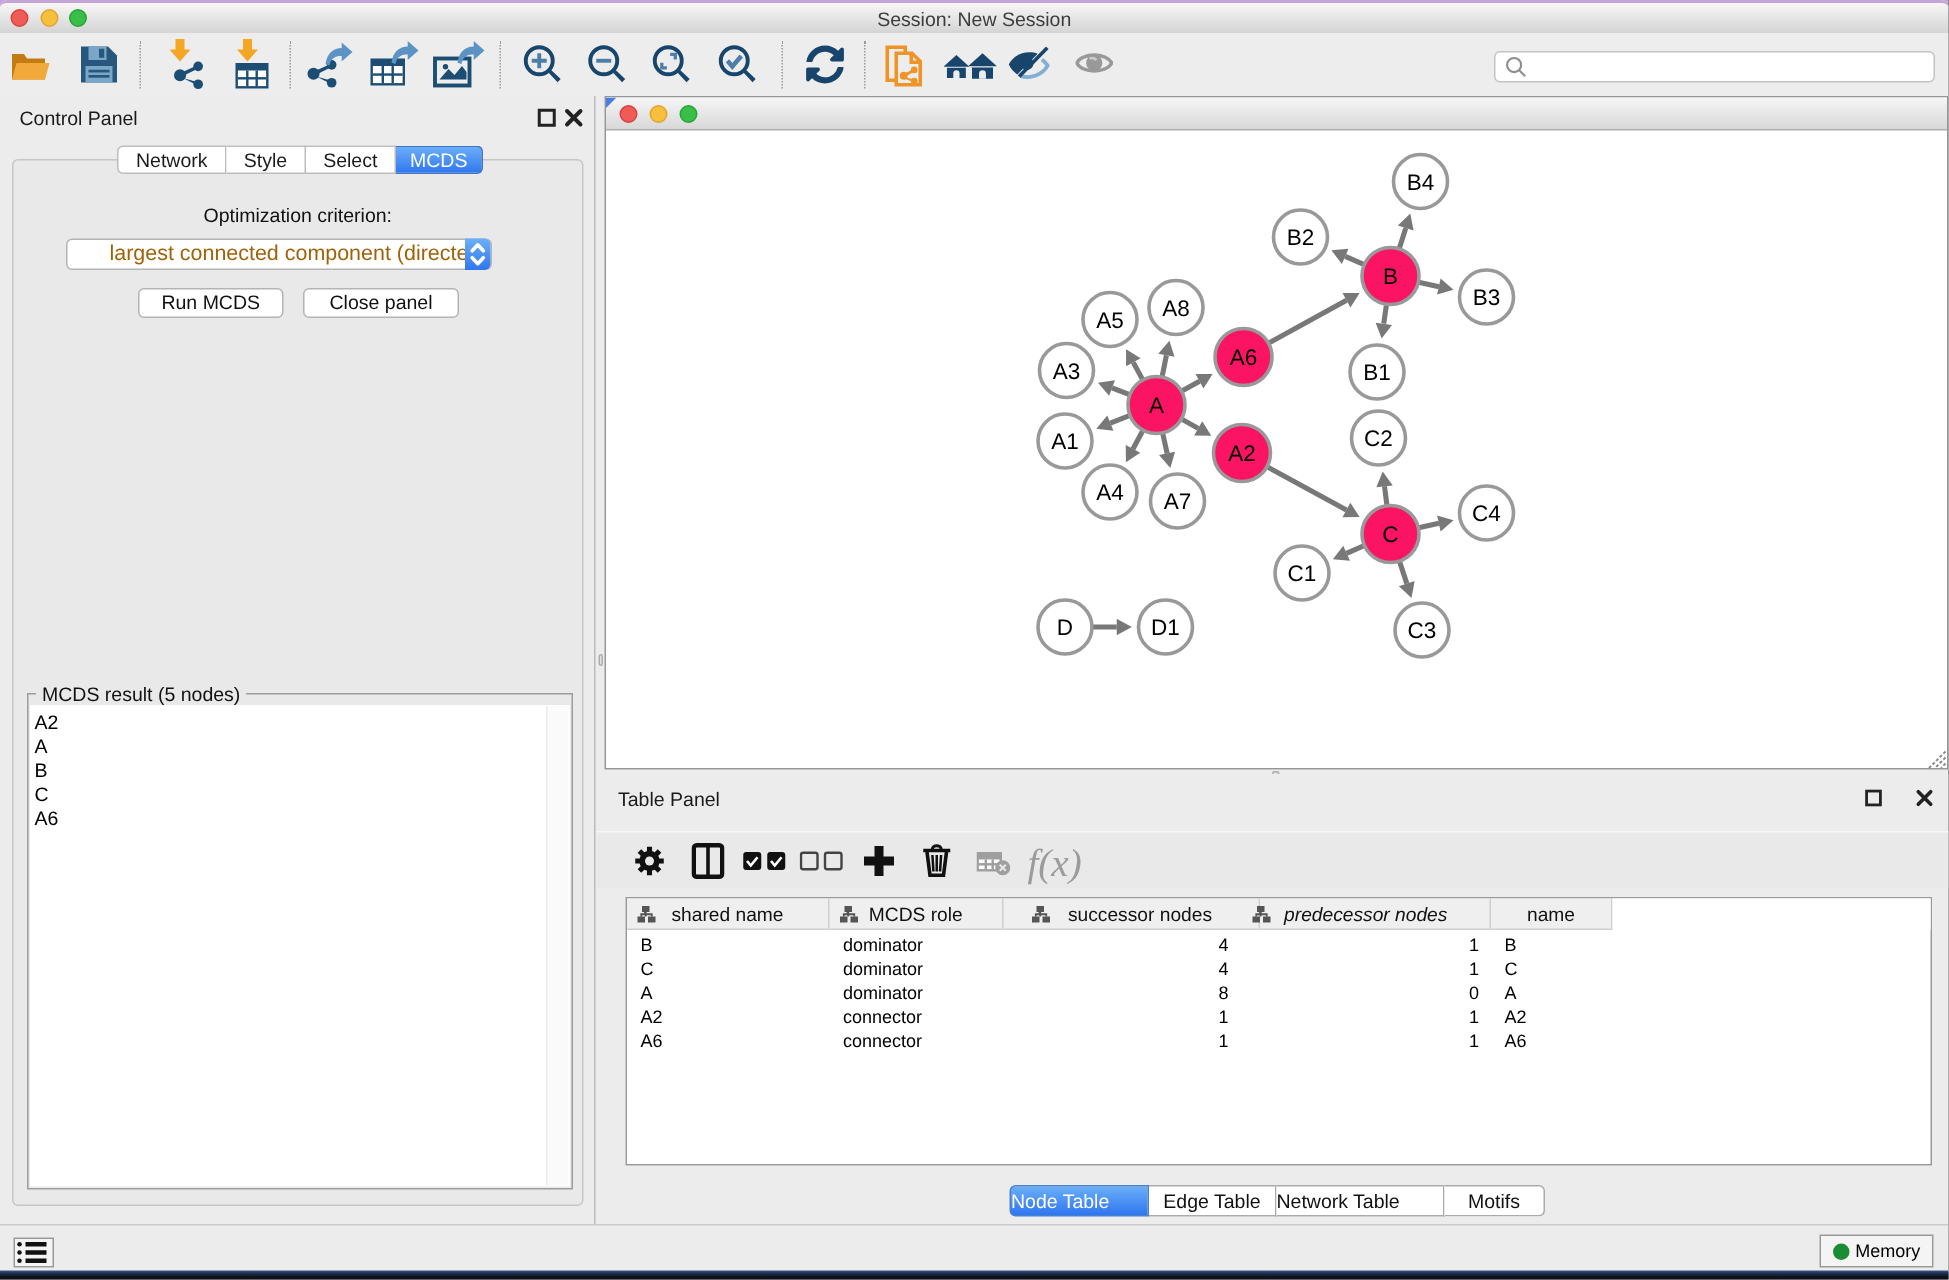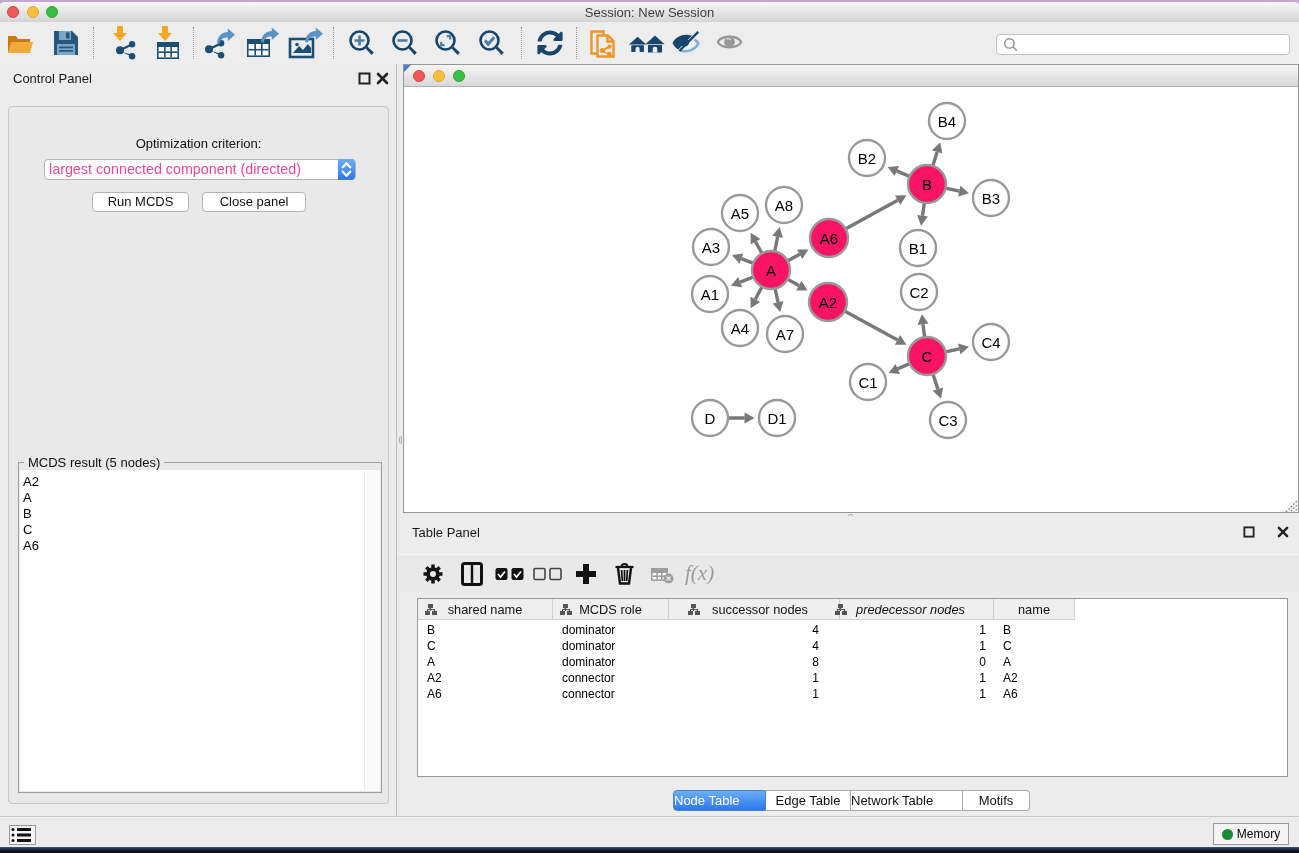--- a/index.html
+++ b/index.html
@@ -25,22 +25,22 @@
 #cp-title { position:absolute; left:13px; top:7px; font-size:13px; color:#1a1a1a; }
 .tabrow { position:absolute; display:flex; font-size:13px; color:#1b1b1b; }
 .tab { border:1px solid #bdbdbd; border-left:none; background:#fff; text-align:center;
    line-height:17px; height:19px; }
 .tab:first-child { border-left:1px solid #bdbdbd; border-radius:4px 0 0 4px; }
 .tab:last-child { border-radius:0 4px 4px 0; }
 .tab.sel { background:linear-gradient(#6aaef8,#3178f0); color:#fff; border-color:#3f74c9; }
 #cp-content { position:absolute; left:8px; top:42px; width:381px; height:698px;
   background:#e9e9e9; border:1px solid #c6c6c6; border-radius:4px; }
 #opt-label { position:absolute; left:0; top:29px; width:100%; text-align:center; font-size:13px; color:#111; }
-#dropdown { position:absolute; left:35px; top:52px; width:312px; height:21px; background:#fff;
-  border:1px solid #b4b4b4; border-radius:4px; font-size:14.3px; color:#ec4899; line-height:19.5px; padding-left:4px; }
+#dropdown { position:absolute; left:35px; top:52px; width:284px; height:21px; background:#fff;
+  border:1px solid #b4b4b4; border-radius:4px; font-size:14.3px; color:#a16207; line-height:19.5px; padding-left:28px; }
 #dd-step { position:absolute; right:0px; top:-1px; width:17px; height:21px; border-radius:0 4px 4px 0;
   background:linear-gradient(#6cb0f9,#2f76f0); }
 .btn { position:absolute; height:20px; background:#fff; border:1px solid #b4b4b4; border-radius:4px;
   font-size:13px; color:#111; text-align:center; line-height:18px; }
 #groupbox { position:absolute; left:9px; top:355px; width:364px; height:331px; border:1px solid #9d9d9d; }
 #gb-title { position:absolute; left:5px; top:-8px; background:#e9e9e9; padding:0 4px; font-size:13px; color:#111; }
 #gb-list { position:absolute; left:1px; top:7px; width:360px; height:321px; background:#fff; font-size:13px; color:#000; padding-top:4px; }
 #gb-list div { height:16px; line-height:16px; padding-left:3px; }
 #gb-scroll { position:absolute; right:2px; top:8px; width:15px; height:319px; background:#fafafa; border-left:1px solid #ebebeb;}
 
@@ -249,20 +249,26 @@
         <div id="gb-title">MCDS result (5 nodes)</div>
         <div id="gb-list">
             <div>A2</div>
             <div>A</div>
             <div>B</div>
             <div>C</div>
             <div>A6</div>
           </div>
         <div id="gb-scroll"></div>
       </div>
+    </div>
+    <div class="tabrow" style="left:78px; top:33px;">
+      <div class="tab" style="width:73px;">Network</div>
+      <div class="tab" style="width:53px;">Style</div>
+      <div class="tab" style="width:60px;">Select</div>
+      <div class="tab sel" style="width:58px;">MCDS</div>
     </div>
   </div>
   <div id="netwin">
     <div id="net-titlebar">
       <div class="tl" style="left:9px;top:5px;background:#ef5b56;border:1px solid #d8433e;"></div>
       <div class="tl" style="left:29px;top:5px;background:#f6c03d;border:1px solid #e0a52f;"></div>
       <div class="tl" style="left:49px;top:5px;background:#39bf47;border:1px solid #26a435;"></div>
       <svg style="position:absolute;left:0;top:0;" width="7" height="7">
           <path d="M0 0 H7 L0 7 z" fill="#4a7de0"></path>
         </svg>
@@ -426,21 +432,21 @@
           <g transform="translate(0,3)">
             <rect x="0" y="0" width="17" height="13" fill="#9f9f9f"></rect>
             <rect x="1.6" y="5" width="13.8" height="6.4" fill="#fff"></rect>
             <rect x="5.400000000000001" y="5" width="1.6" height="6.4" fill="#9f9f9f"></rect>
             <rect x="10.0" y="5" width="1.6" height="6.4" fill="#9f9f9f"></rect>
             <rect x="1.6" y="7.3999999999999995" width="13.8" height="1.6" fill="#9f9f9f"></rect>
           </g>
           <circle cx="17.5" cy="13.5" r="5" fill="#9f9f9f"></circle>
           <path d="M15.5 11.5 l4 4 M19.5 11.5 l-4 4" stroke="#e9e9e9" stroke-width="1.4"></path>
         </svg>
-<div class="abs" style="left:287px;top:6px;width:40px;font-family:'Liberation Serif',serif;font-style:italic;font-size:21px;color:#9b9b9b;">f(x)</div>
+<div class="abs" style="left:287px;top:6px;width:40px;font-family:'Liberation Serif',serif;font-style:italic;font-size:26px;color:#9b9b9b;">f(x)</div>
       </div>
     <div id="ttable">
       <div id="thead">
           <div class="hcell" style="left:0px;width:135px;"><svg style="position:absolute;left:6px;top:4px;" width="14" height="13" viewBox="0 0 14 13">
               <g fill="#555">
                 <rect x="4" y="1" width="5" height="4"></rect>
                 <rect x="1" y="8" width="5" height="4"></rect>
                 <rect x="8" y="8" width="5" height="4"></rect>
                 <path d="M6 5 v2 M3.5 8 v-1.5 h7 V8 M6.5 5 v3" stroke="#555" stroke-width="1.2" fill="none"></path>
               </g>

